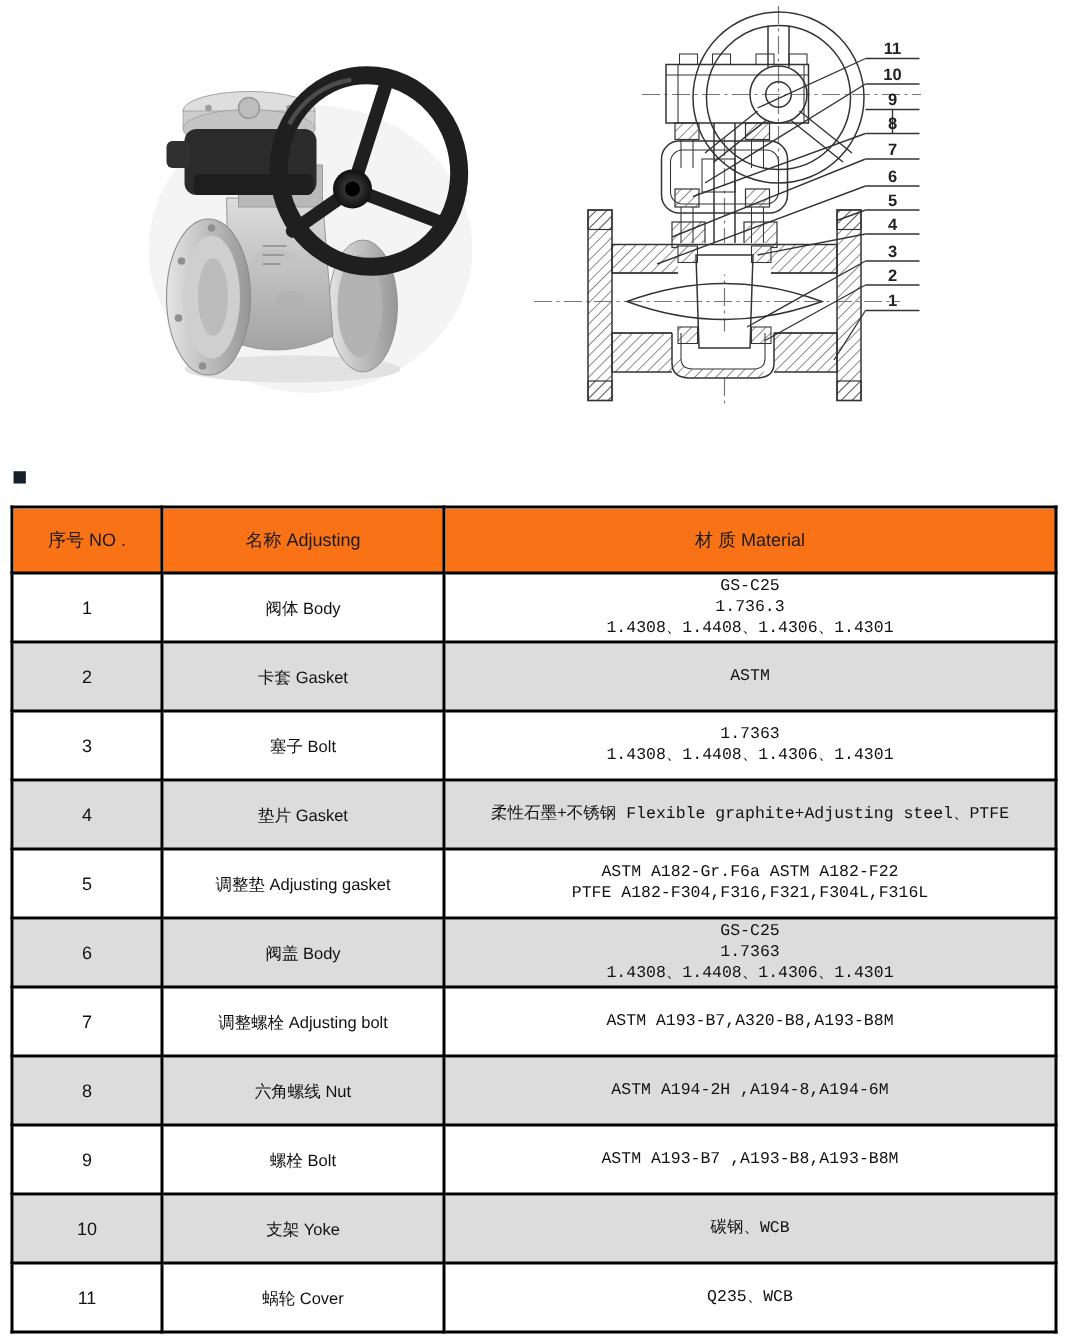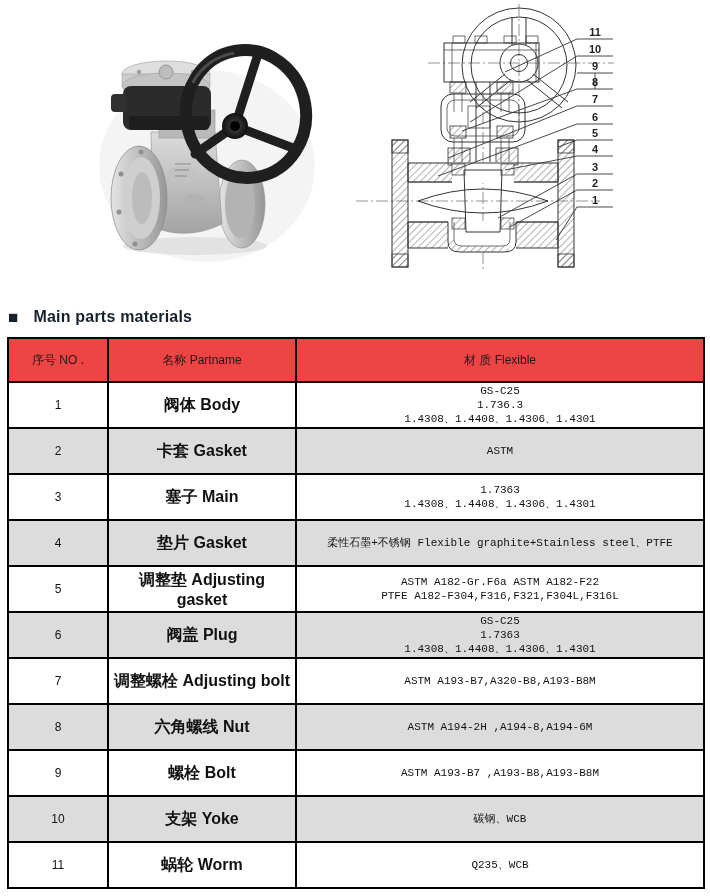--- a/index.html
+++ b/index.html
@@ -25,26 +25,26 @@
 
   
   table.parts {
     position:absolute; left:7px; top:337px; width:696px;
     border-collapse:collapse; table-layout:fixed;
   }
   table.parts th, table.parts td {
     border:2px solid #000; padding:0 4px; text-align:center; vertical-align:middle;
     overflow:hidden;
   }
-  table.parts thead tr { height:44px; background:#ef4444; }
+  table.parts thead tr { height:44px; background:#f97316; }
   table.parts th { font-weight:normal; font-size:12px; color:#1a1a1a; }
   table.parts tbody tr { height:46px; background:#ffffff; }
   table.parts tbody tr.alt { background:#dcdcdc; }
   td.cell-no   { font-size:12px; }
-  td.cell-part { font-size:16px;font-weight:bold; }
+  td.cell-part { font-size:11px; }
   td.cell-mat  { font-size:11px; line-height:14px;font-family:Liberation Mono, monospace; }
   .mat-line { white-space:nowrap; }
 
   
   .dl   { stroke:#333; stroke-width:1; fill:none; }
   .dl-t { stroke:#333; stroke-width:0.7; fill:none; }
   .cl   { stroke:#777; stroke-width:0.8; fill:none; stroke-dasharray:12 3 2 3; }
   .lead { stroke:#333; stroke-width:0.9; fill:none; }
   .callout-num { font-size:11px; font-weight:bold; fill:#222; }
 </style>
@@ -251,34 +251,33 @@
         <line x1="577" y1="190" x2="510" y2="227" class="lead"></line>
         <text x="595" y="204" text-anchor="middle" class="callout-num" font-family="'Liberation Sans', sans-serif">1</text>
         <line x1="577" y1="207" x2="613" y2="207" class="lead"></line>
         <line x1="577" y1="207" x2="556" y2="240" class="lead"></line>
       </g>
   </svg>
 </div>
 
 <div class="heading">
   <span class="square">■</span>
-  <span class="en">Main parts materials</span>
 </div>
 
 <table class="parts">
   <colgroup>
       <col style="width:100px">
       <col style="width:188px">
       <col style="width:408px">
     </colgroup>
   <thead>
     <tr>
       <th>序号 NO .</th>
-      <th>名称 Partname</th>
-      <th>材 质 Flexible</th>
+      <th>名称 Adjusting</th>
+      <th>材 质 Material</th>
     </tr>
   </thead>
   <tbody id="parts-tbody">
       <tr class="">
         <td class="cell-no">1</td>
         <td class="cell-part">阀体 Body</td>
         <td class="cell-mat">
           <div class="mat-line">GS-C25</div>
           <div class="mat-line">1.736.3</div>
           <div class="mat-line">1.4308、1.4408、1.4306、1.4301</div>
@@ -286,44 +285,44 @@
       </tr>
       <tr class="alt">
         <td class="cell-no">2</td>
         <td class="cell-part">卡套 Gasket</td>
         <td class="cell-mat">
           <div class="mat-line">ASTM</div>
         </td>
       </tr>
       <tr class="">
         <td class="cell-no">3</td>
-        <td class="cell-part">塞子 Main</td>
+        <td class="cell-part">塞子 Bolt</td>
         <td class="cell-mat">
           <div class="mat-line">1.7363</div>
           <div class="mat-line">1.4308、1.4408、1.4306、1.4301</div>
         </td>
       </tr>
       <tr class="alt">
         <td class="cell-no">4</td>
         <td class="cell-part">垫片 Gasket</td>
         <td class="cell-mat">
-          <div class="mat-line">柔性石墨+不锈钢  Flexible graphite+Stainless steel、PTFE</div>
+          <div class="mat-line">柔性石墨+不锈钢  Flexible graphite+Adjusting steel、PTFE</div>
         </td>
       </tr>
       <tr class="">
         <td class="cell-no">5</td>
         <td class="cell-part">调整垫 Adjusting gasket</td>
         <td class="cell-mat">
           <div class="mat-line">ASTM A182-Gr.F6a ASTM A182-F22</div>
           <div class="mat-line">PTFE A182-F304,F316,F321,F304L,F316L</div>
         </td>
       </tr>
       <tr class="alt">
         <td class="cell-no">6</td>
-        <td class="cell-part">阀盖 Plug</td>
+        <td class="cell-part">阀盖 Body</td>
         <td class="cell-mat">
           <div class="mat-line">GS-C25</div>
           <div class="mat-line">1.7363</div>
           <div class="mat-line">1.4308、1.4408、1.4306、1.4301</div>
         </td>
       </tr>
       <tr class="">
         <td class="cell-no">7</td>
         <td class="cell-part">调整螺栓 Adjusting bolt</td>
         <td class="cell-mat">
@@ -346,19 +345,19 @@
       </tr>
       <tr class="alt">
         <td class="cell-no">10</td>
         <td class="cell-part">支架 Yoke</td>
         <td class="cell-mat">
           <div class="mat-line">碳钢、WCB</div>
         </td>
       </tr>
       <tr class="">
         <td class="cell-no">11</td>
-        <td class="cell-part">蜗轮 Worm</td>
+        <td class="cell-part">蜗轮 Cover</td>
         <td class="cell-mat">
           <div class="mat-line">Q235、WCB</div>
         </td>
       </tr>
     </tbody>
 </table>
 
 </body></html>

